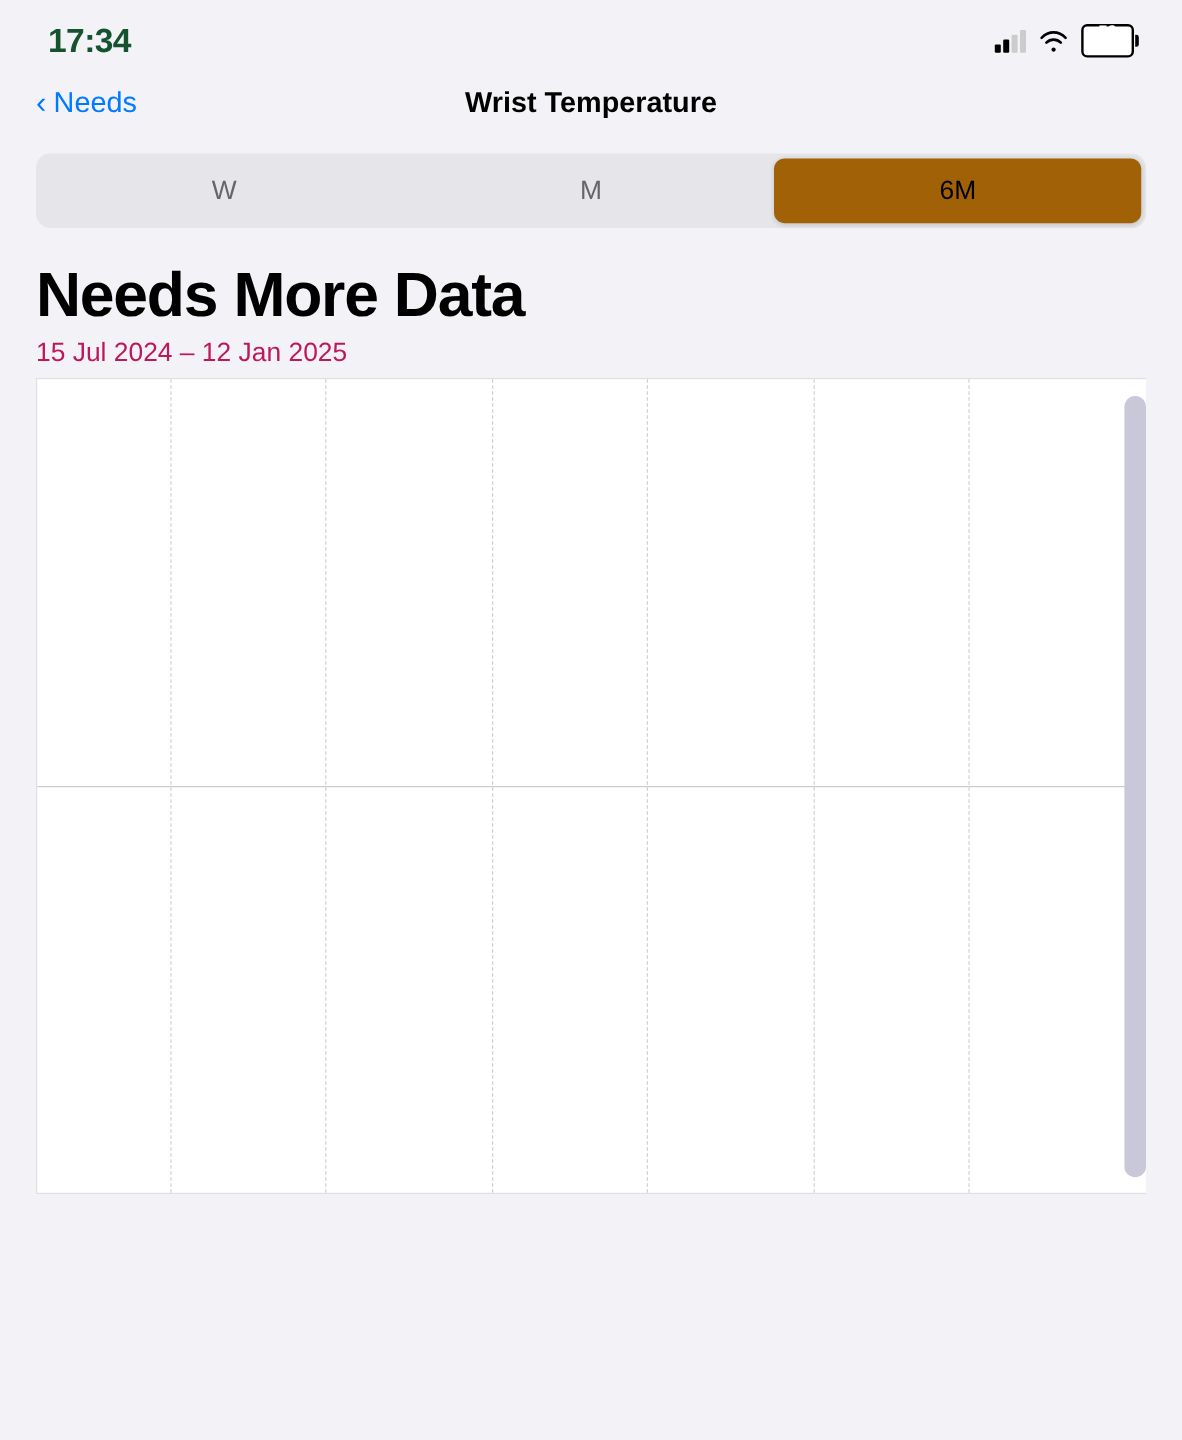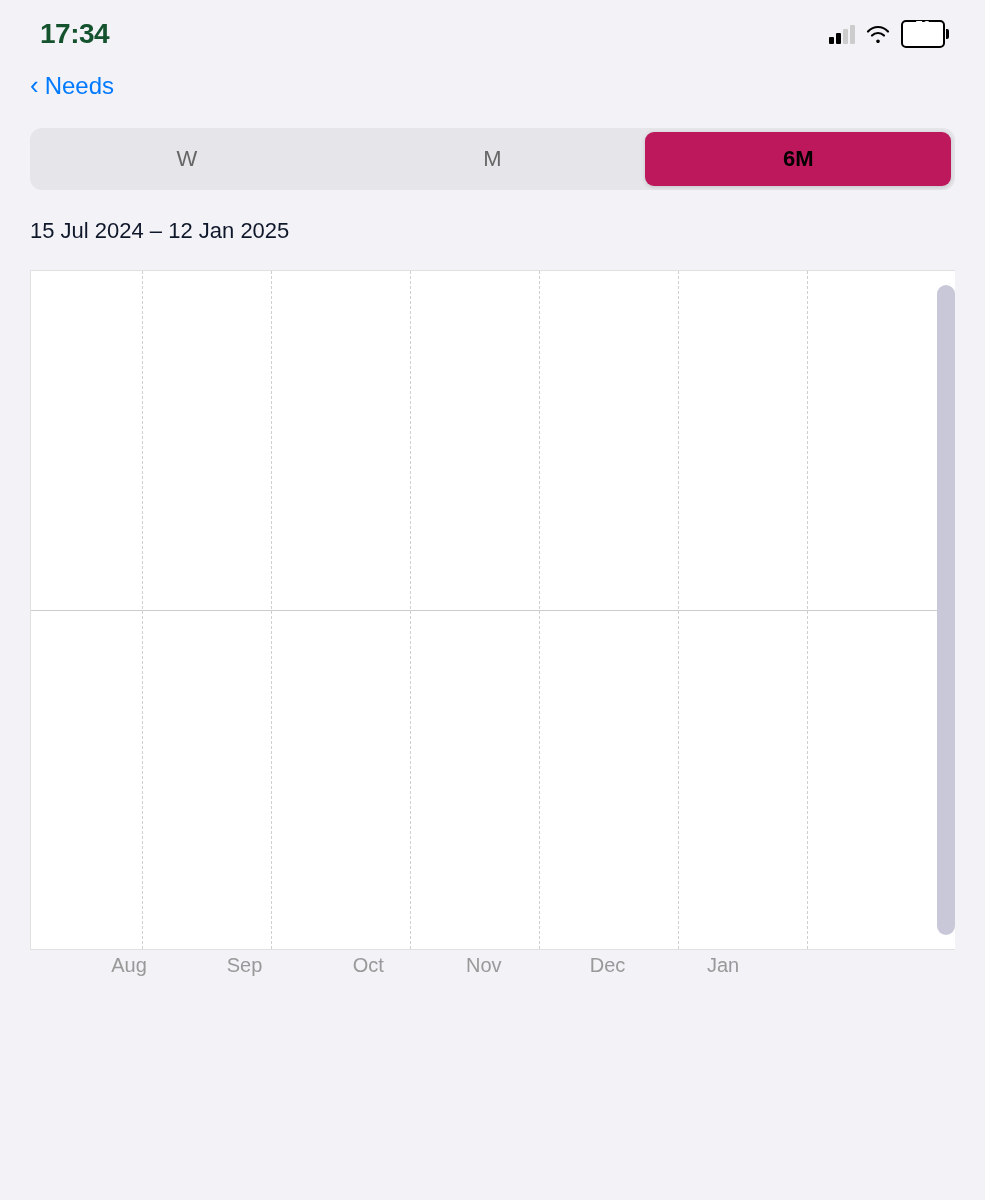--- a/index.html
+++ b/index.html
@@ -154,45 +154,45 @@
       text-align: center;
       padding: 14px 0;
       font-size: 22px;
       font-weight: 500;
       color: #666;
       cursor: pointer;
       border-radius: 9px;
     }
 
     .segment-item.active {
-      background: #be185d;
+      background: #a16207;
       color: #000;
-      font-weight: 700;
+      font-weight: 400;
       box-shadow: 0 1px 4px rgba(0,0,0,0.15);
     }
 
     
     .main-content {
       padding: 0 30px;
     }
 
     .data-title {
       font-size: 52px;
       font-weight: 800;
       color: #000;
       letter-spacing: -1px;
       line-height: 1.1;
       margin-bottom: 6px;
     }
 
     .date-range {
       font-size: 22px;
-      color: #0f172a;
+      color: #be185d;
       font-weight: 400;
-      margin-bottom: 26px;
+      margin-bottom: 8px;
     }
 
     
     .info-button {
       position: absolute;
       right: 40px;
       top: 320px;
       width: 52px;
       height: 52px;
       border-radius: 50%;
@@ -297,31 +297,33 @@
       </div>
     </div>
   </div>
 </div>
 
 <div class="nav-bar" style="position:relative;">
   <div class="back-button">
     <span class="back-chevron">‹</span>
     <span>Needs</span>
   </div>
+  <span class="nav-title">Wrist Temperature</span>
   <div class="nav-right"></div>
 </div>
 
 <div class="segment-container">
   <div class="segment-item">W</div>
   <div class="segment-item">M</div>
   <div class="segment-item active">6M</div>
 </div>
 
 <div class="main-content">
   <div style="position:relative;">
+    <h1 class="data-title">Needs More Data</h1>
     <div class="date-range">15 Jul 2024 – 12 Jan 2025</div>
 
     <div class="info-button">
       <span class="info-i">i</span>
     </div>
   </div>
 
   <div class="chart-container">
     <div style="position:relative; width:100%;">
 
@@ -336,23 +338,15 @@
           <div class="grid-line" style="left: 70%;"></div>
           <div class="grid-line" style="left: 84%;"></div>
         </div>
 
         <div class="baseline-line"></div>
 
         <div class="jan-bar"></div>
 
       </div>
 
-      <div style="position:relative; height:50px; width:calc(100% - 100px); margin-top:4px;">
-        <span class="x-label" style="left:12%;">Aug</span>
-        <span class="x-label" style="left:26%;">Sep</span>
-        <span class="x-label" style="left:41%;">Oct</span>
-        <span class="x-label" style="left:55%;">Nov</span>
-        <span class="x-label" style="left:70%;">Dec</span>
-        <span class="x-label" style="left:84%;">Jan</span>
-      </div>
     </div>
   </div>
 </div>
 
 </body></html>

